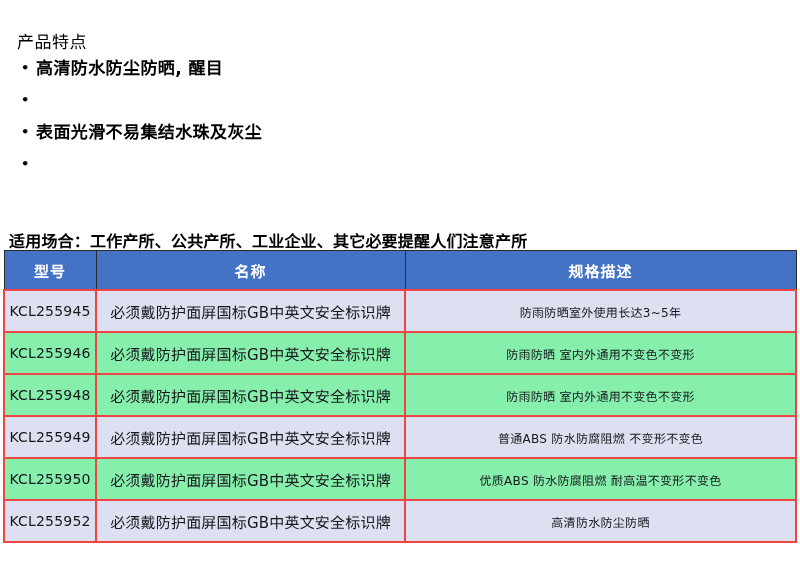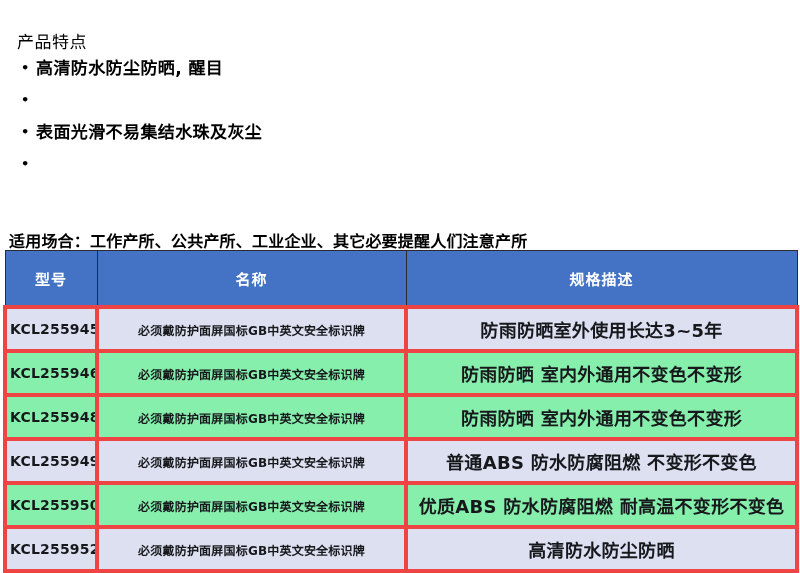--- a/index.html
+++ b/index.html
@@ -91,43 +91,43 @@
 
   table#spec-table thead th {
     background: #4472C4;
     color: #ffffff;
     font-size: 15px;
     font-weight: bold;
     height: 38px;
     text-align: center;
     border: 1px solid #2b2b2b;
     border-top: 1px solid #2b2b2b;
-    padding: 8px 4px;
+    padding: 0 4px;
     letter-spacing: 1px;
     white-space: nowrap;
     overflow: hidden;
   }
 
   table#spec-table tbody td {
     height: 40px;
-    border: 4px solid #ef4444;
+    border: 2px solid #ef4444;
     text-align: center;
     vertical-align: middle;
     color: #16181c;
-    font-weight: bold;
+    font-weight: normal;
     padding: 0 3px;
     white-space: nowrap;
     overflow: hidden;
   }
   table#spec-table tbody tr.row-alt td { background: #DCE0F0; }
   table#spec-table tbody tr.row-plain td { background: #86efac; }
 
   table#spec-table tbody td.cell-model { font-size: 14px; letter-spacing: 0.2px; }
-  table#spec-table tbody td.cell-name  { font-size: 12px; letter-spacing: 0.2px; }
-  table#spec-table tbody td.cell-spec  { font-size: 18px; letter-spacing: 0.3px; }
+  table#spec-table tbody td.cell-name  { font-size: 15px; letter-spacing: 0.2px; }
+  table#spec-table tbody td.cell-spec  { font-size: 12px; letter-spacing: 0.3px; }
 </style>
 </head>
 <body>
 
 <section id="features-section">
   <h1 id="features-title">产品特点</h1>
 
   <ul id="features-list">
     <li>
       <span class="bullet-dot">•</span>

